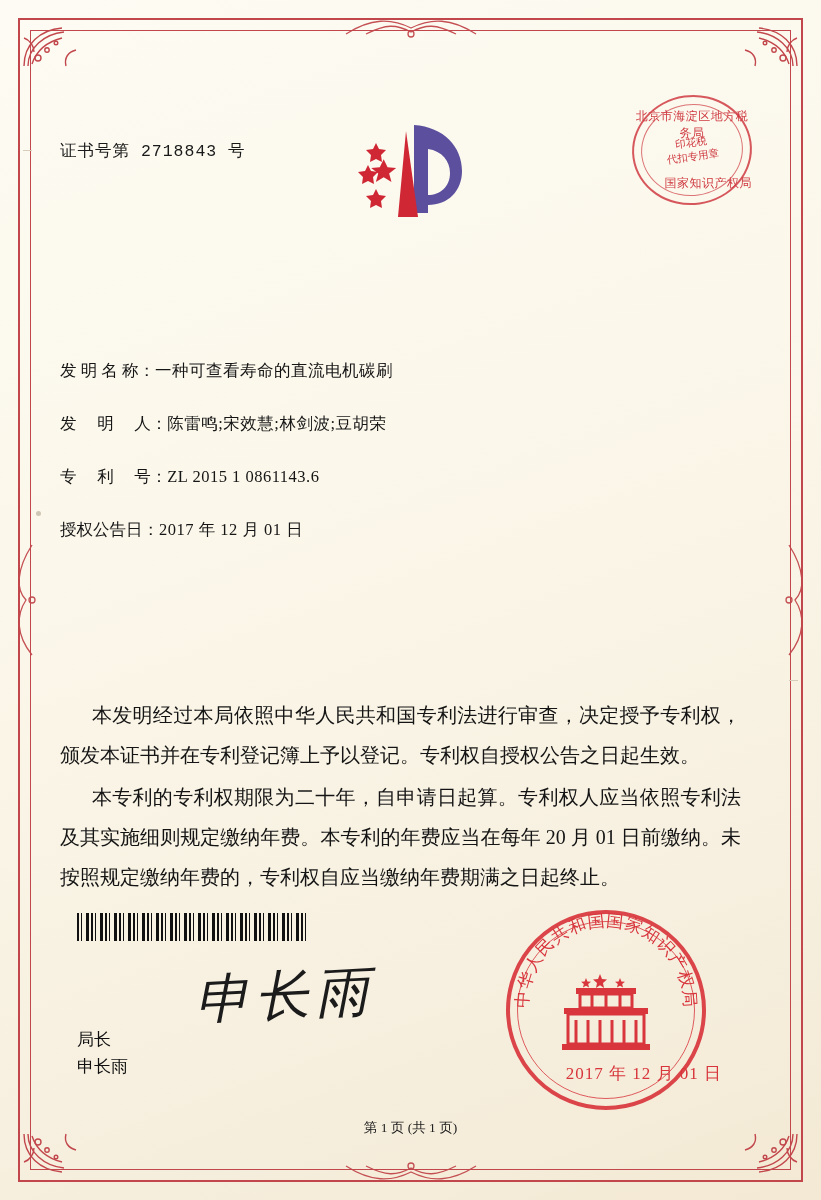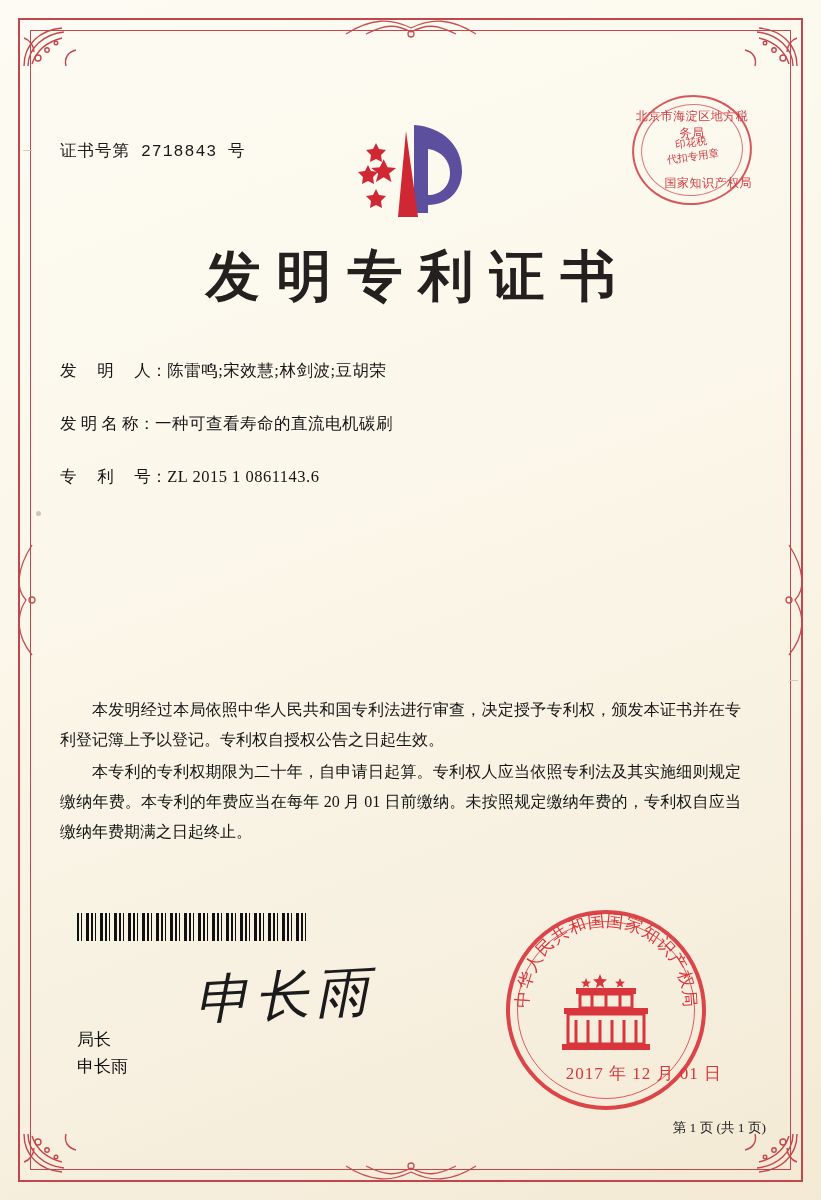--- a/index.html
+++ b/index.html
@@ -148,22 +148,22 @@
     white-space: nowrap;
   }
   .field .lbl { letter-spacing: 0; }
   .field .val { letter-spacing: .5px; }
 
   .paragraphs {
     position: absolute;
     left: 5px;
     right: 25px;
     top: 640px;
-    font-size: 16px;
-    line-height: 30px;
+    font-size: 20px;
+    line-height: 40px;
     color: #141414;
     text-align: justify;
   }
   .paragraphs p {
     margin: 0 0 2px 0;
     text-indent: 32px;
   }
 
   
   .barcode {
@@ -237,21 +237,21 @@
     font-size: 17px;
     color: #d8353c;
     letter-spacing: 1px;
     white-space: nowrap;
   }
 
   .footer {
     position: absolute;
     left: 0; right: 0;
     bottom: 8px;
-    text-align: right;
+    text-align: center;
     font-size: 13.5px;
     color: #222;
   }
   
   .hole {
     position: absolute;
     width: 5px; height: 5px;
     background: #cfc6b3;
     border-radius: 50%;
   }
@@ -387,31 +387,33 @@
       <div class="ring"></div>
       <div class="ring inner"></div>
       <div class="arc-top">北京市海淀区地方税务局</div>
       <div class="mid">
         <div>印花税</div>
         <div>代扣专用章</div>
       </div>
       <div class="arc-bot">国家知识产权局</div>
     </div>
 
-    <div class="title">发明专利证书</div>
 
     <div class="fields">
+      <div class="field">
+        <span class="lbl">发 明 名 称：</span><span class="val">一种可查看寿命的直流电机碳刷</span>
+      </div>
       <div class="field">
         <span class="lbl">发　 明　 人：</span><span class="val">陈雷鸣;宋效慧;林剑波;豆胡荣</span>
       </div>
       <div class="field">
-        <span class="lbl">发 明 名 称：</span><span class="val">一种可查看寿命的直流电机碳刷</span>
+        <span class="lbl">专　 利　 号：</span><span class="val">ZL 2015 1 0861143.6</span>
       </div>
       <div class="field">
-        <span class="lbl">专　 利　 号：</span><span class="val">ZL 2015 1 0861143.6</span>
+        <span class="lbl">授权公告日：</span><span class="val">2017 年 12 月 01 日</span>
       </div>
     </div>
 
     <div class="paragraphs">
       <p>本发明经过本局依照中华人民共和国专利法进行审查，决定授予专利权，颁发本证书并在专利登记簿上予以登记。专利权自授权公告之日起生效。</p>
       <p>本专利的专利权期限为二十年，自申请日起算。专利权人应当依照专利法及其实施细则规定缴纳年费。本专利的年费应当在每年 20 月 01 日前缴纳。未按照规定缴纳年费的，专利权自应当缴纳年费期满之日起终止。</p>
     </div>
 
     <div class="barcode"></div>
 

